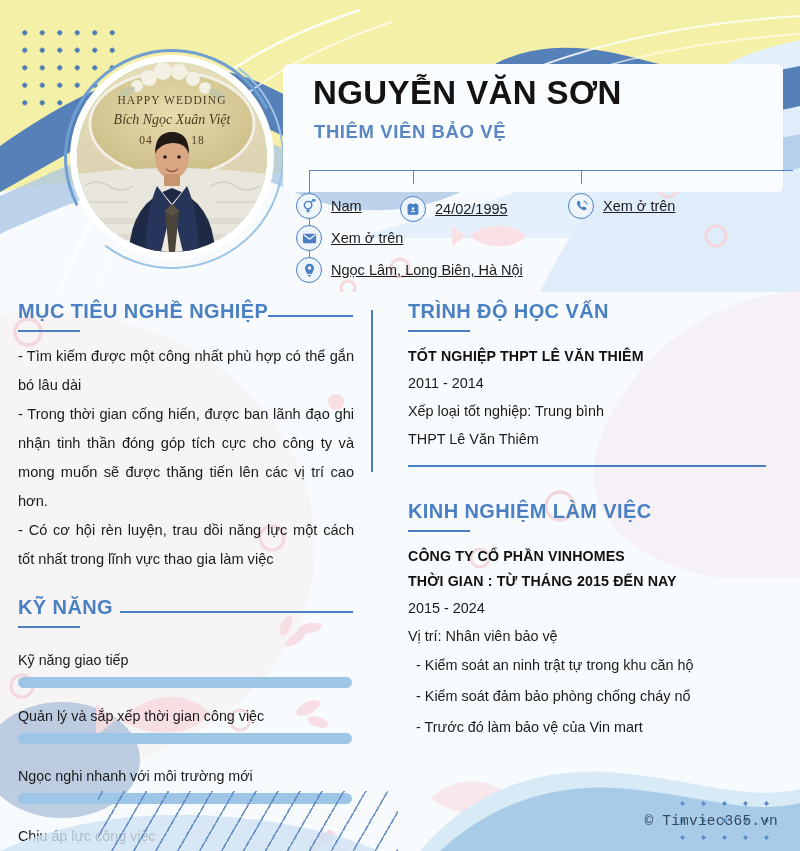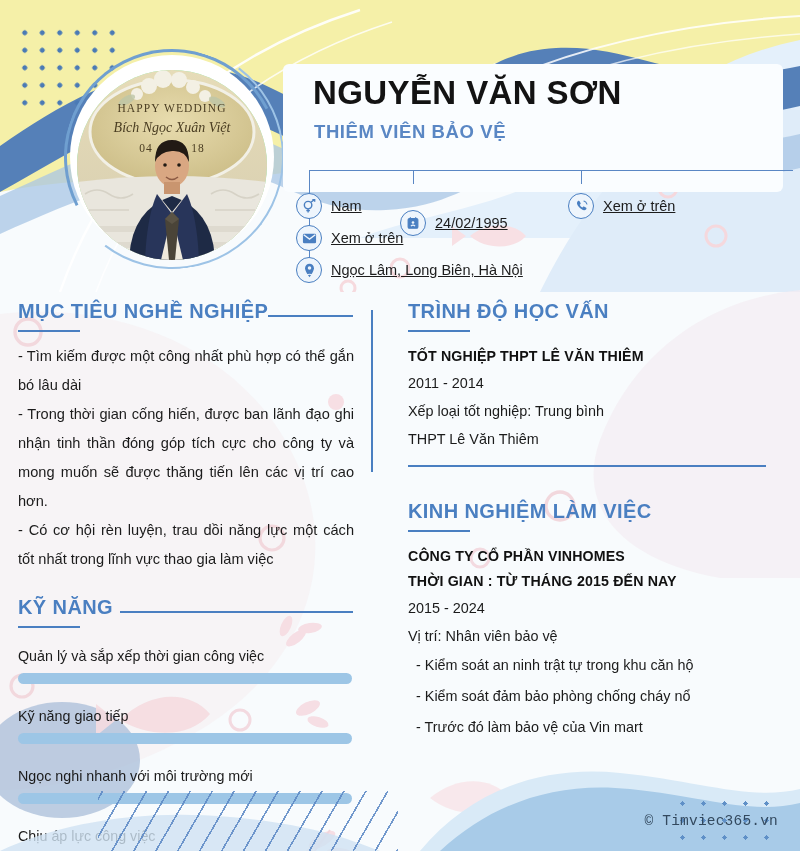--- a/index.html
+++ b/index.html
@@ -55,21 +55,21 @@
   .photo-arc2 {
     position: absolute; left: -17px; top: -17px;
     width: 224px; height: 224px;
     border-radius: 50%;
     border: 2px solid #9dc3e6;
     border-left-color: transparent;
     border-top-color: transparent;
     transform: rotate(-8deg);
   }
   .photo-circle {
-    position: absolute; left: 0; top: 8px;
+    position: absolute; left: 0; top: 0;
     width: 190px; height: 190px;
     border-radius: 50%;
     overflow: hidden;
     background: #86efac;
     text-align: center;
   }
   .photo-circle svg { display: block; }
 
   
   .name-card {
@@ -321,21 +321,21 @@
         <span class="cicon">
           <svg width="15" height="15" viewBox="0 0 16 16" fill="none" stroke="#4a7fc1" stroke-width="1.5">
             <circle cx="6.5" cy="6.5" r="4"></circle>
               <path d="M9.5 3.5 L13.5 .5 M11 .5h2.5v2.5"></path>
             <path d="M6.5 10.5v4 M4.6 12.4h3.8"></path>
           </svg>
         </span>
         <span class="ctext">Nam</span>
       </div>
 
-      <div class="crow" style="left:117px; top:40px;">
+      <div class="crow" style="left:117px; top:26px;">
         <span class="cicon">
           <svg width="14" height="14" viewBox="0 0 16 16" fill="none" stroke="#4a7fc1" stroke-width="1.4">
             <rect x="2.5" y="3" width="11" height="11" rx="1.4" fill="#4a7fc1"></rect>
             <path d="M5 1.5v2.5M11 1.5v2.5" stroke="#4a7fc1"></path>
             <circle cx="8" cy="7.4" r="1.5" fill="#eef5fc" stroke="none"></circle>
             <path d="M5.6 11.6q2.4-2.4 4.8 0" stroke="#eef5fc" stroke-width="1.3"></path>
           </svg>
         </span>
         <span class="ctext">24/02/1995</span>
       </div>
@@ -413,26 +413,26 @@
         <div class="para"> - Trong thời gian cống hiến, được ban lãnh đạo ghi nhận tinh thần đóng góp tích cực cho công ty và mong muốn sẽ được thăng tiến lên các vị trí cao hơn.</div>
         <div class="para"> - Có cơ hội rèn luyện, trau dồi năng lực một cách tốt nhất trong lĩnh vực thao gia làm việc</div>
       </div>
     </div>
 
     <div style="position:relative; padding-left:18px; margin-top:22px;">
       <div class="sec-head">KỸ NĂNG</div>
       <div class="head-rule-left" style="left:120px; top:15px; width:233px;"></div>
       <div class="sec-underline"></div>
 
+      <div style="margin-top:24px; width:334px;">
+        <div class="skill-name">Kỹ năng giao tiếp</div>
+        <div class="skill-bar"></div>
+      </div>
       <div style="margin-top:20px; width:334px;">
         <div class="skill-name">Quản lý và sắp xếp thời gian công việc</div>
-        <div class="skill-bar"></div>
-      </div>
-      <div style="margin-top:24px; width:334px;">
-        <div class="skill-name">Kỹ năng giao tiếp</div>
         <div class="skill-bar"></div>
       </div>
       <div style="margin-top:24px; width:334px;">
         <div class="skill-name">Ngọc nghi nhanh với môi trường mới</div>
         <div class="skill-bar"></div>
       </div>
       <div style="margin-top:24px; width:334px;">
         <div class="skill-name">Chịu áp lực công việc</div>
 
       </div>

